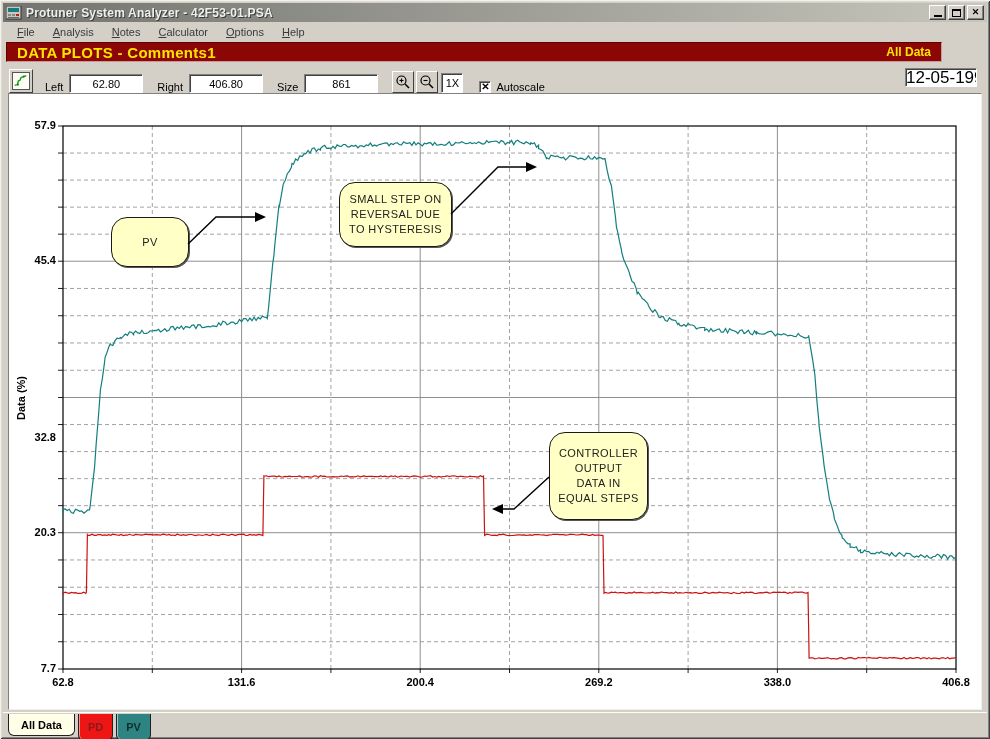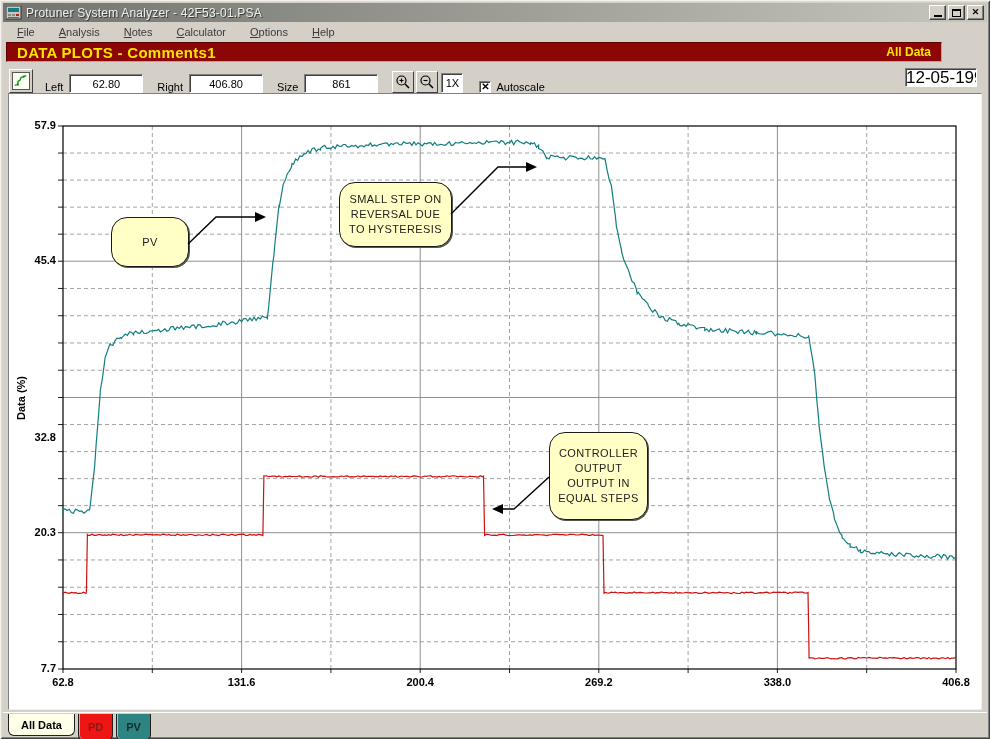--- a/index.html
+++ b/index.html
@@ -3,31 +3,31 @@
 <meta charset="utf-8">
 <style>
   html,body{margin:0;padding:0;background:#ffffff;font-family:"Liberation Sans",sans-serif;}
   *{box-sizing:border-box;}
   .window{position:relative;width:990px;height:739px;background:#D4D0C8;overflow:hidden;
     box-shadow:inset 1px 1px 0 #f2f1ec, inset -1px -1px 0 #404040, inset 2px 2px 0 #dedbd2, inset -2px -2px 0 #808080;}
   
   .titlebar{position:absolute;left:3px;top:3px;width:984px;height:19px;
     background:linear-gradient(to right,#73736f,#c6c6bc);display:flex;align-items:center;padding:0 3px;}
   .app-icon{width:16px;height:14px;margin-right:4px;flex:0 0 auto;}
-  .title-text{color:#efefec;font-size:12px;font-weight:normal;letter-spacing:.2px;white-space:nowrap;
+  .title-text{color:#efefec;font-size:12px;font-weight:bold;letter-spacing:.2px;white-space:nowrap;
     text-shadow:1px 1px 0 #3a3a3a;flex:1 1 auto;}
   .winbtns{display:flex;gap:2px;}
   .winbtn{width:17px;height:15px;background:#D4D0C8;border:1px solid;border-color:#fff #404040 #404040 #fff;
     box-shadow:inset -1px -1px 0 #808080;display:flex;align-items:center;justify-content:center;
     font-size:9px;font-weight:bold;color:#000;line-height:1;cursor:default;}
   .glyph-min{width:8px;height:2px;background:#000;margin-top:7px;}
   .glyph-max{width:9px;height:8px;border:1px solid #000;border-top:2px solid #000;}
   
   .menubar{position:absolute;left:3px;top:22px;width:984px;height:20px;display:flex;align-items:center;
-    padding-left:5px;gap:6px;background:#D4D0C8;}
+    padding-left:5px;gap:0;background:#D4D0C8;}
   .menu-item{font-size:11px;color:#3a3a3a;padding:2px 9px 3px 9px;white-space:nowrap;}
   .menu-item u{text-decoration:underline;}
   
   .banner{position:absolute;left:6px;top:42px;width:936px;height:20px;background:#8B0605;
     border:1px solid;border-color:#5d0202 #c99 #c99 #5d0202;display:flex;align-items:center;
     justify-content:space-between;padding:0 10px;}
   .banner-title{color:#FFE400;font-size:15px;font-weight:bold;letter-spacing:.3px;}
   .banner-right{color:#FFE400;font-size:12px;font-weight:bold;}
   
   .toolbar{position:absolute;left:3px;top:62px;width:984px;height:31px;display:flex;align-items:flex-end;
@@ -229,21 +229,21 @@
 
     <div class="note" style="left:330px;top:88px;width:113px;height:65px;">
       <div class="note-line">SMALL STEP ON</div>
       <div class="note-line">REVERSAL DUE</div>
       <div class="note-line">TO HYSTERESIS</div>
     </div>
 
     <div class="note" style="left:540px;top:338px;width:99px;height:88px;">
       <div class="note-line">CONTROLLER</div>
       <div class="note-line">OUTPUT</div>
-      <div class="note-line">OUTPUT IN</div>
+      <div class="note-line">DATA IN</div>
       <div class="note-line">EQUAL STEPS</div>
     </div>
 
     <svg class="arrows" width="972" height="615">
       <path d="M179,150 L207,123 L246,123" fill="none" stroke="#000" stroke-width="1.4"></path>
       <polygon points="246,118 257,123 246,128" fill="#000"></polygon>
       <path d="M442,120 L489,73 L517,73" fill="none" stroke="#000" stroke-width="1.4"></path>
       <polygon points="517,68 528,73 517,78" fill="#000"></polygon>
       <path d="M540,383 L505,415 L494,415" fill="none" stroke="#000" stroke-width="1.4"></path>
       <polygon points="494,410 483,415 494,420" fill="#000"></polygon>

